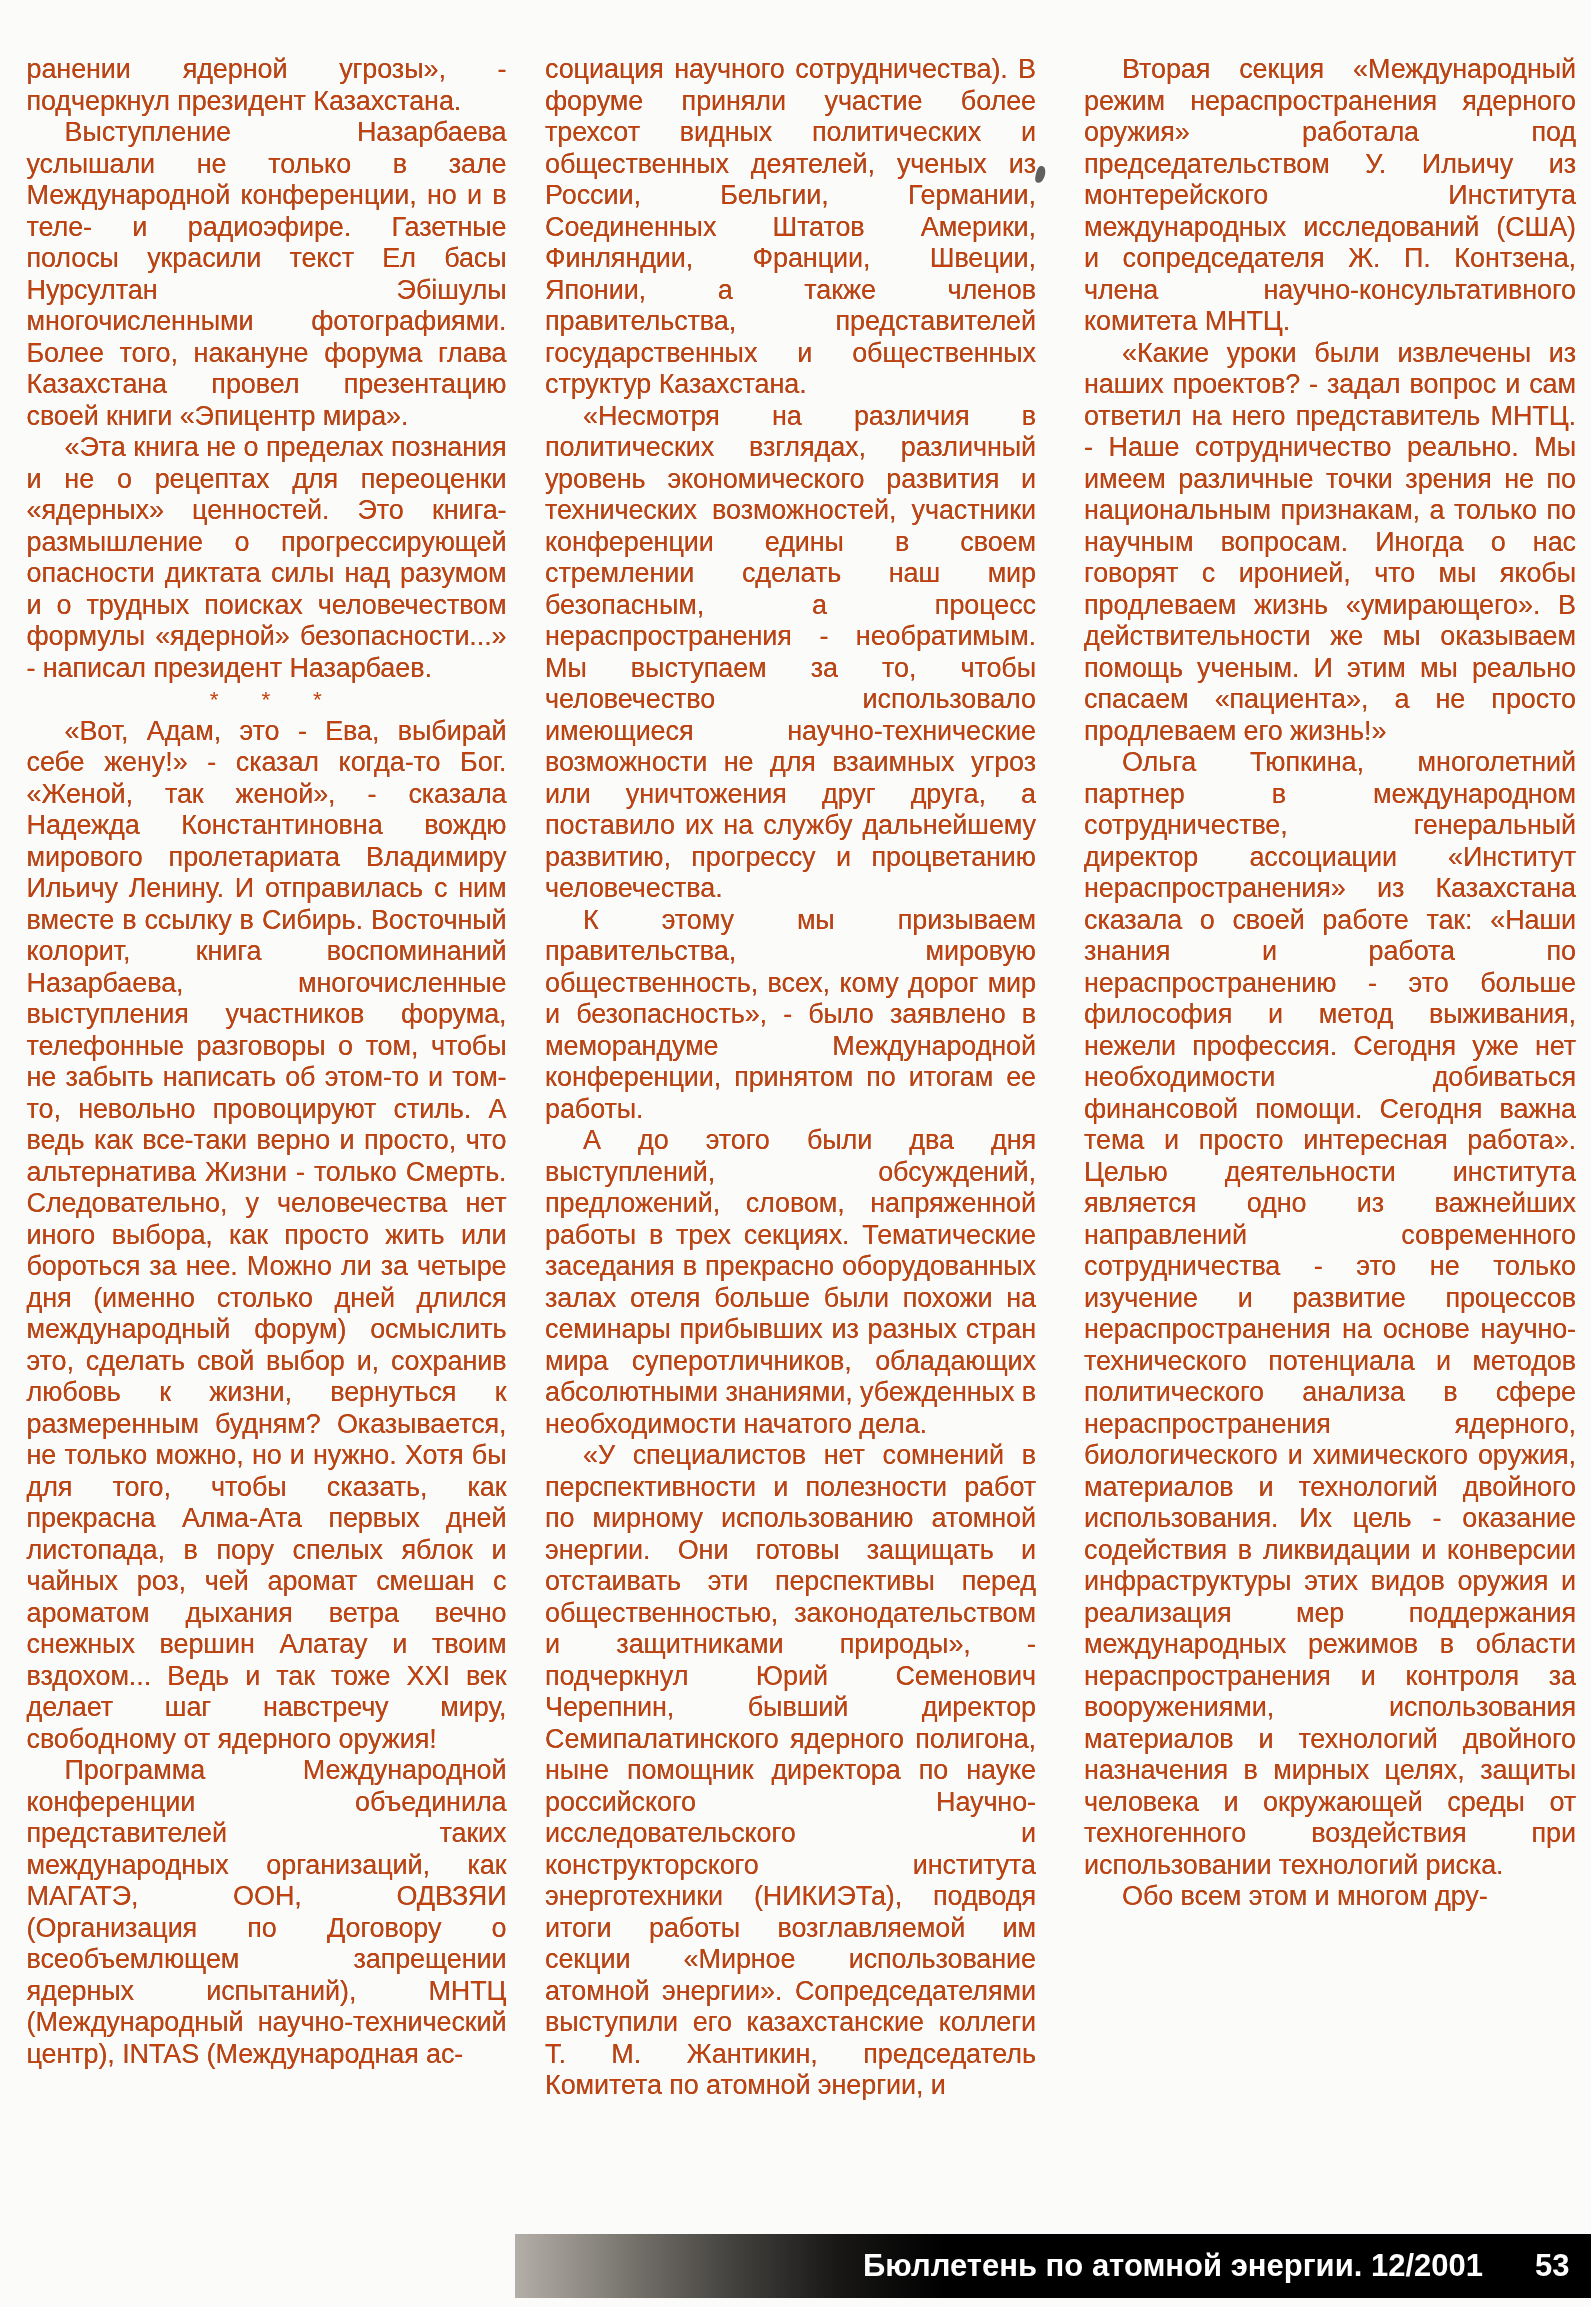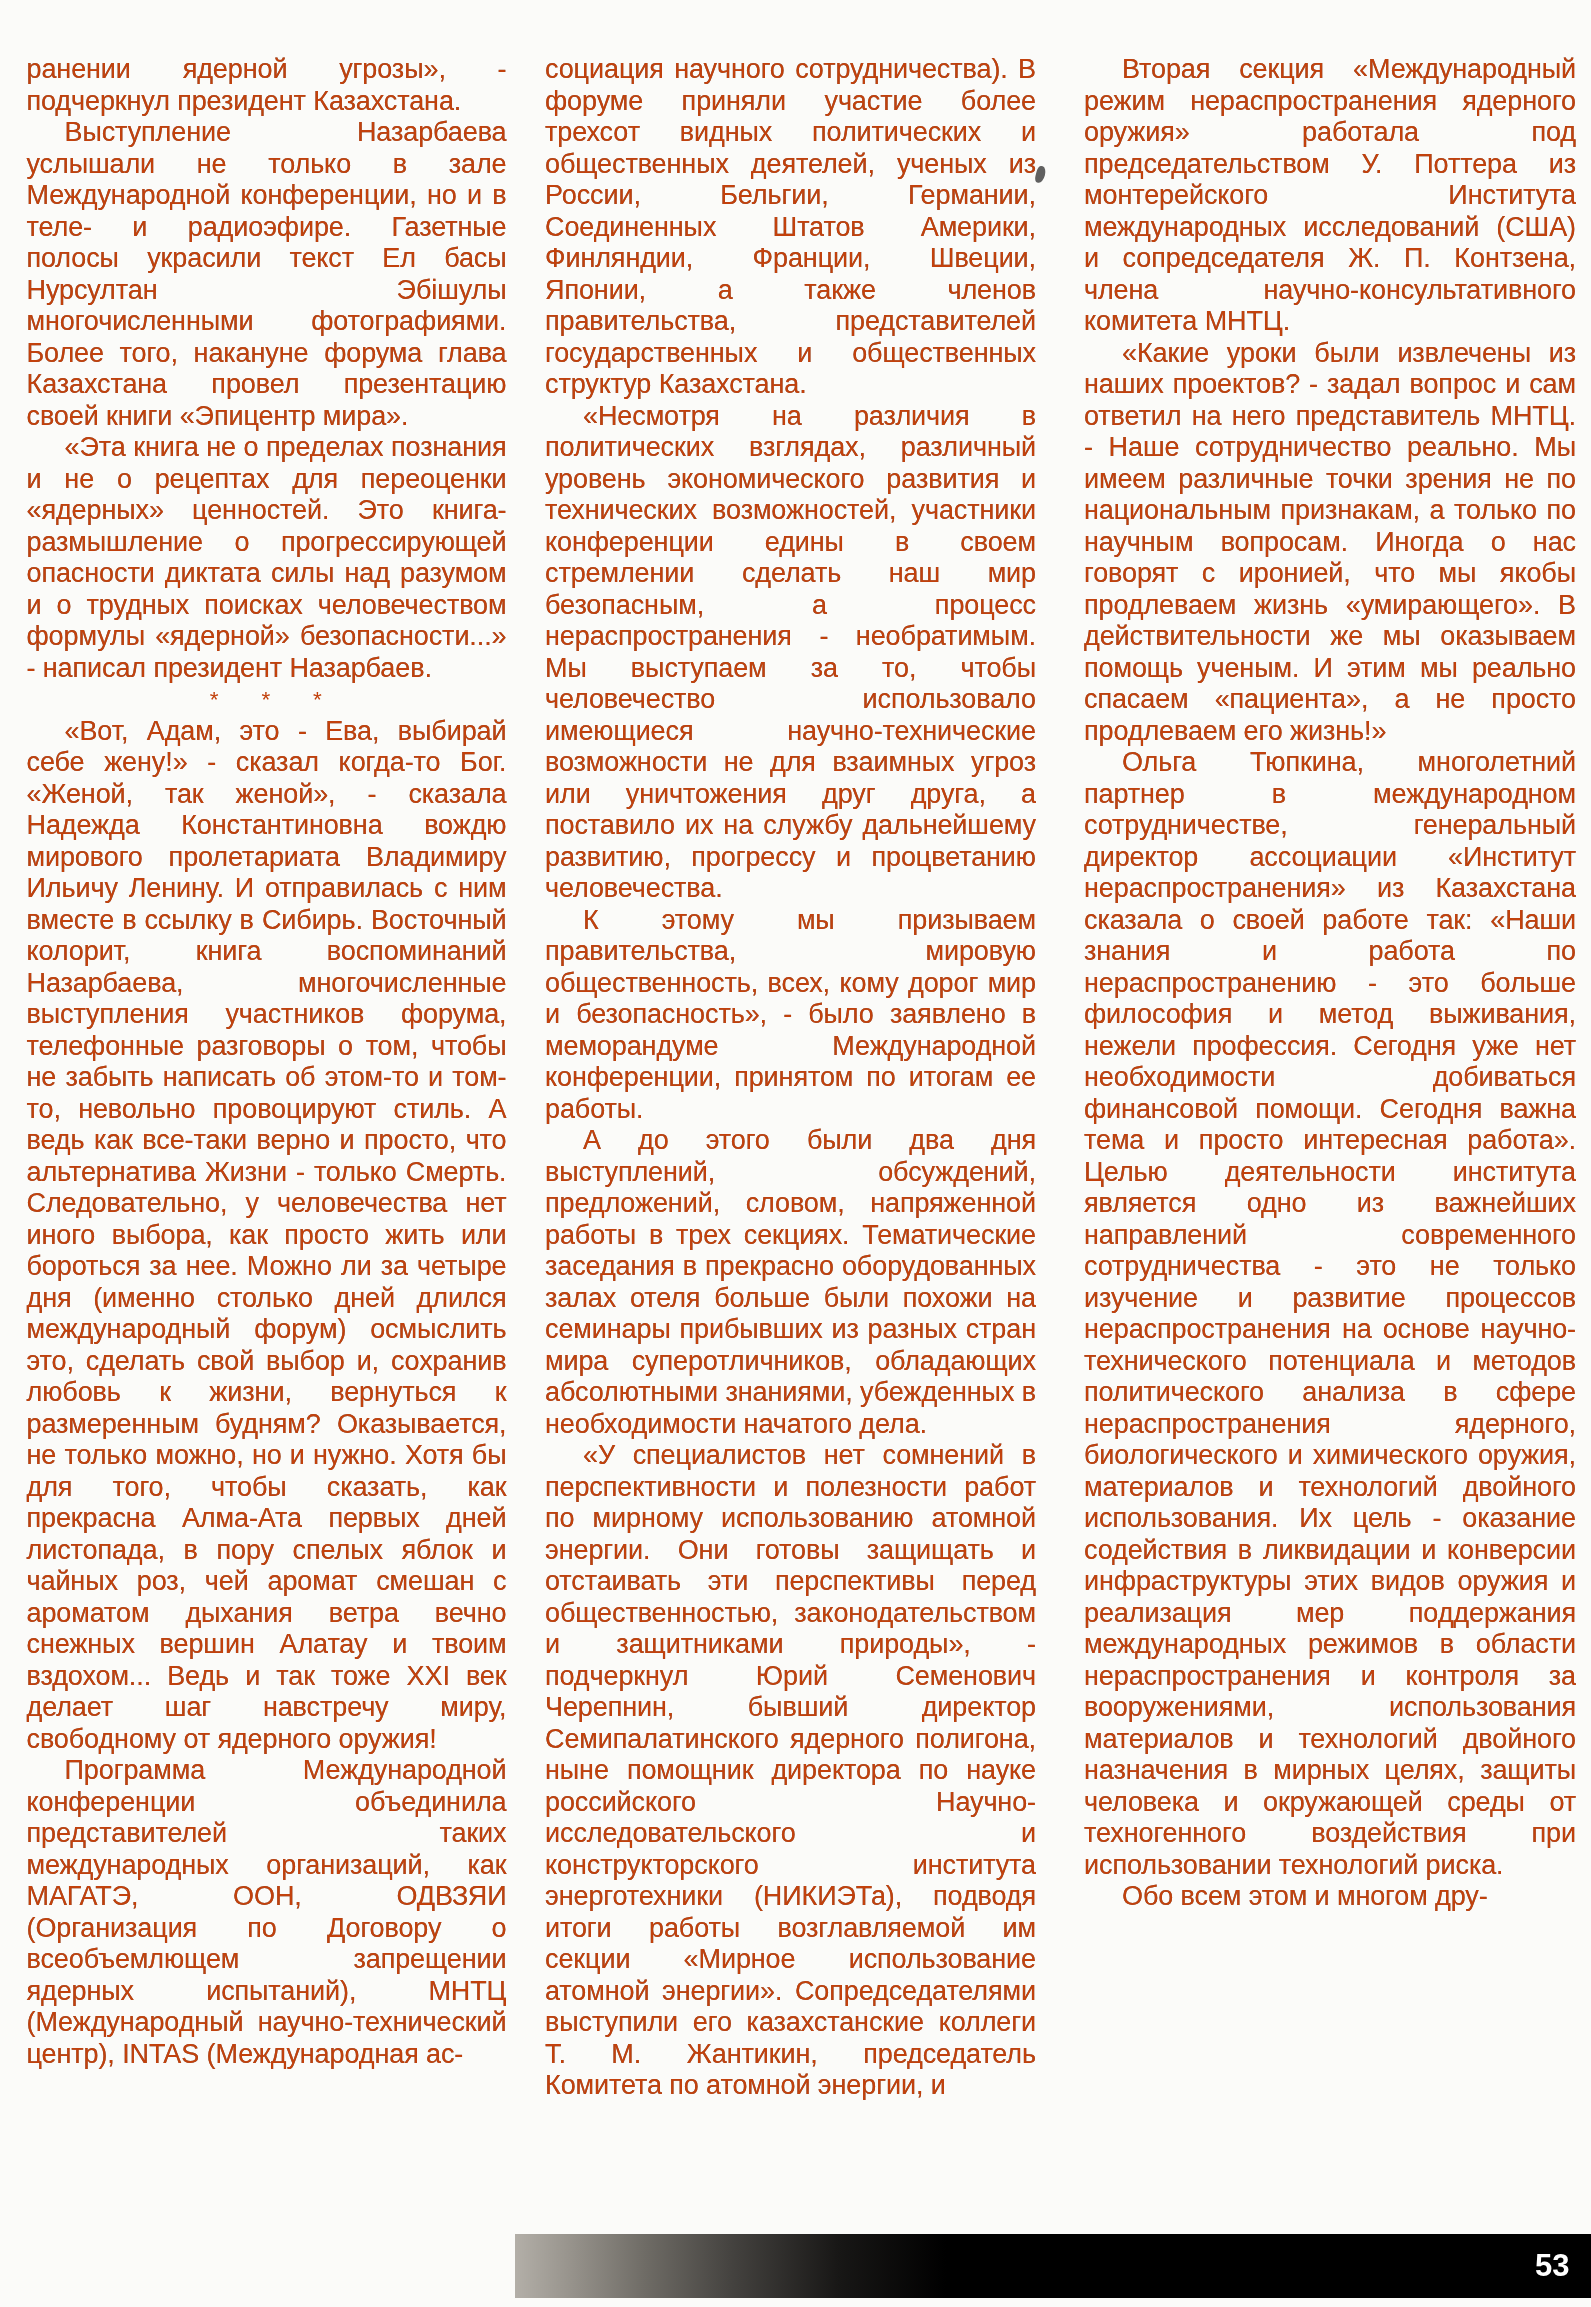--- a/index.html
+++ b/index.html
@@ -102,26 +102,27 @@
 
   <div class="col" id="col-middle">
     <p class="noindent">социация научного сотрудничества). В форуме приняли участие более трехсот видных политических и общественных деятелей, ученых из России, Бельгии, Германии, Соединенных Штатов Америки, Финляндии, Франции, Швеции, Японии, а также членов правительства, представителей государственных и общественных структур Казахстана.</p>
     <p>«Несмотря на различия в политических взглядах, различный уровень экономического развития и технических возможностей, участники конференции едины в своем стремлении сделать наш мир безопасным, а процесс нераспространения - необратимым. Мы выступаем за то, чтобы человечество использовало имеющиеся научно-технические возможности не для взаимных угроз или уничтожения друг друга, а поставило их на службу дальнейшему развитию, прогрессу и процветанию человечества.</p>
     <p>К этому мы призываем правительства, мировую общественность, всех, кому дорог мир и безопасность», - было заявлено в меморандуме Международной конференции, принятом по итогам ее работы.</p>
     <p>А до этого были два дня выступлений, обсуждений, предложений, словом, напряженной работы в трех секциях. Тематические заседания в прекрасно оборудованных залах отеля больше были похожи на семинары прибывших из разных стран мира суперотличников, обладающих абсолютными знаниями, убежденных в необходимости начатого дела.</p>
     <p>«У специалистов нет сомнений в перспективности и полезности работ по мирному использованию атомной энергии. Они готовы защищать и отстаивать эти перспективы перед общественностью, законодательством и защитниками природы», - подчеркнул Юрий Семенович Черепнин, бывший директор Семипалатинского ядерного полигона, ныне помощник директора по науке российского Научно-исследовательского и конструкторского института энерготехники (НИКИЭТа), подводя итоги работы возглавляемой им секции «Мирное использование атомной энергии». Сопредседателями выступили его казахстанские коллеги Т. М. Жантикин, председатель Комитета по атомной энергии, и</p>
   </div>
 
   <div class="col" id="col-right">
-    <p>Вторая секция «Международный режим нераспространения ядерного оружия» работала под председательством У. Поттера из монтерейского Института международных исследований (США) и сопредседателя Ж. П. Контзена, члена научно-консультативного комитета МНТЦ.</p>
+    <p>Вторая секция «Международный режим нераспространения ядерного оружия» работала под председательством У. Ильичу из монтерейского Института международных исследований (США) и сопредседателя Ж. П. Контзена, члена научно-консультативного комитета МНТЦ.</p>
     <p>«Какие уроки были извлечены из наших проектов? - задал вопрос и сам ответил на него представитель МНТЦ. - Наше сотрудничество реально. Мы имеем различные точки зрения не по национальным признакам, а только по научным вопросам. Иногда о нас говорят с иронией, что мы якобы продлеваем жизнь «умирающего». В действительности же мы оказываем помощь ученым. И этим мы реально спасаем «пациента», а не просто продлеваем его жизнь!»</p>
     <p>Ольга Тюпкина, многолетний партнер в международном сотрудничестве, генеральный директор ассоциации «Институт нераспространения» из Казахстана сказала о своей работе так: «Наши знания и работа по нераспространению - это больше философия и метод выживания, нежели профессия. Сегодня уже нет необходимости добиваться финансовой помощи. Сегодня важна тема и просто интересная работа». Целью деятельности института является одно из важнейших направлений современного сотрудничества - это не только изучение и развитие процессов нераспространения на основе научно-технического потенциала и методов политического анализа в сфере нераспространения ядерного, биологического и химического оружия, материалов и технологий двойного использования. Их цель - оказание содействия в ликвидации и конверсии инфраструктуры этих видов оружия и реализация мер поддержания международных режимов в области нераспространения и контроля за вооружениями, использования материалов и технологий двойного назначения в мирных целях, защиты человека и окружающей среды от техногенного воздействия при использовании технологий риска.</p>
     <p>Обо всем этом и многом дру-</p>
   </div>
 
   <div class="artifact"></div>
 
   <div class="footer-bar">
+    <span class="journal">Бюллетень по атомной энергии. 12/2001</span>
     <span class="pagenum">53</span>
   </div>
 
 </div>
 
 
 </body></html>

